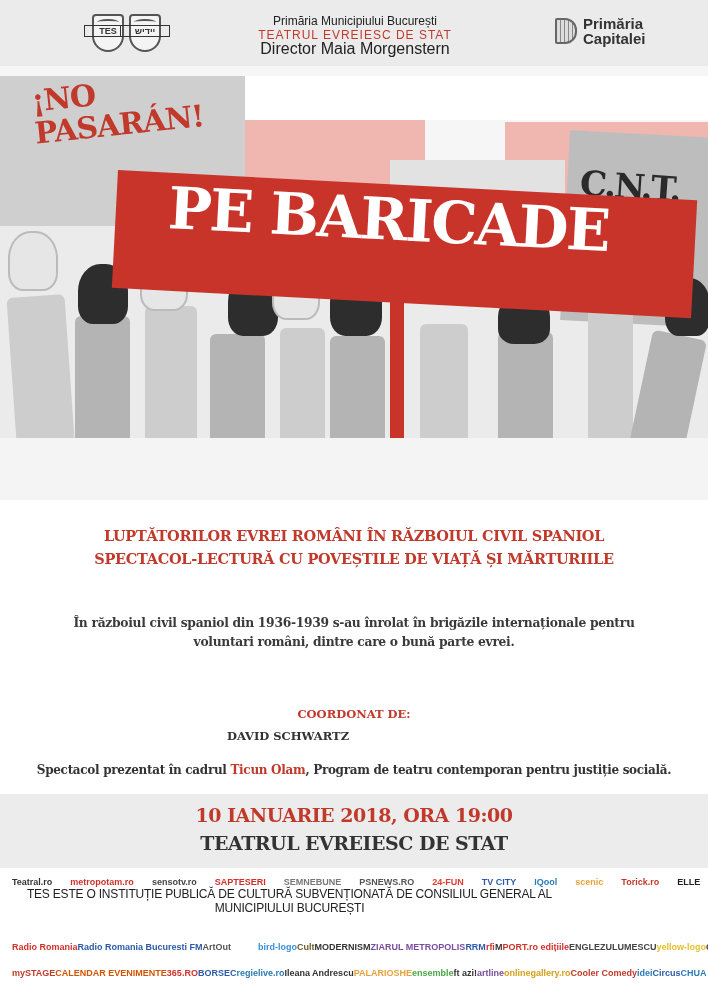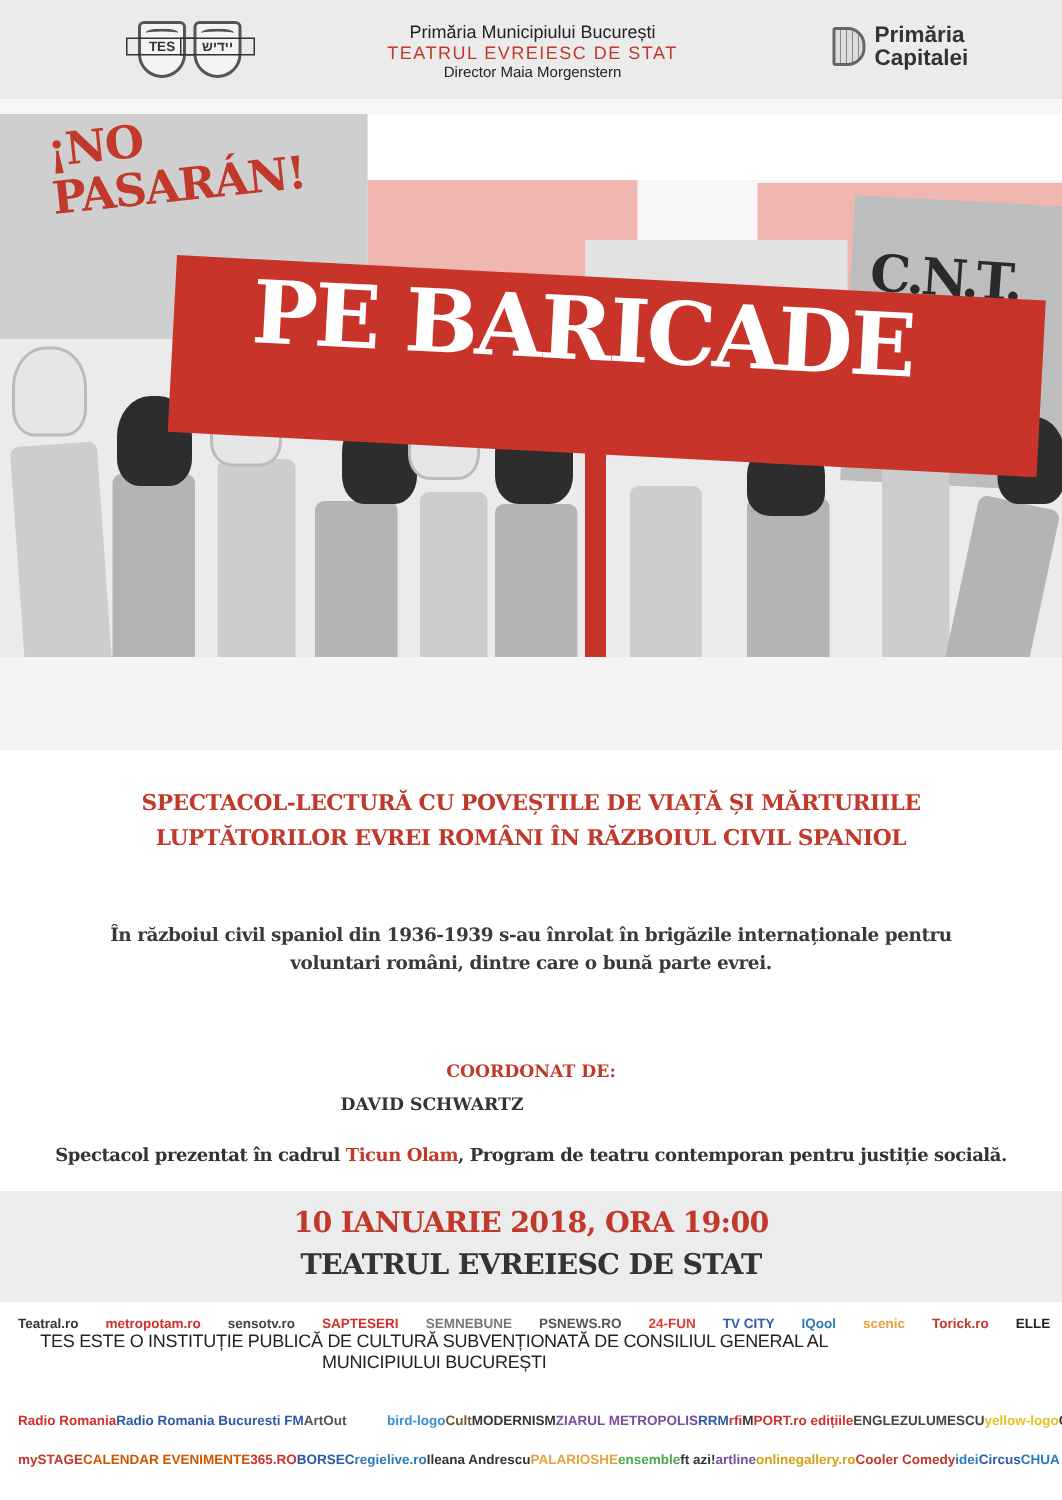--- a/index.html
+++ b/index.html
@@ -8,21 +8,21 @@
 
   
   .header { position: absolute; left: 0; top: 0; width: 708px; height: 66px; background: #ebebeb; }
   .tes-logo { position: absolute; left: 92px; top: 14px; display: flex; gap: 5px; }
   .shield { width: 32px; height: 38px; border: 2px solid #555; border-radius: 4px 4px 16px 16px; background: #f4f4f4; display: flex; align-items: flex-start; justify-content: center; padding-top: 9px; font-family: "Liberation Sans", sans-serif; font-size: 9px; font-weight: bold; color: #333; position: relative; }
   .shield::before { content: ""; position: absolute; top: 3px; left: 3px; right: 3px; height: 4px; border-top: 2px solid #555; border-radius: 50% 50% 0 0; }
   .shield span { border: 1px solid #333; padding: 0 14px; line-height: 10px; }
   .header-center { position: absolute; left: 230px; top: 14px; width: 250px; text-align: center; font-family: "Liberation Sans", sans-serif; line-height: 14px; }
   .header-center .l1 { font-size: 12px; color: #222; }
   .header-center .l2 { font-size: 12px; color: #c0392b; letter-spacing: 1px; }
-  .header-center .l3 { font-size: 10px; color: #222; }
+  .header-center .l3 { font-size: 16px; color: #222; }
   .pc-logo { position: absolute; left: 555px; top: 16px; display: flex; align-items: center; gap: 6px; }
   .pc-icon { width: 22px; height: 26px; border: 2px solid #666; border-radius: 2px 12px 12px 2px; background: repeating-linear-gradient(90deg, #ddd 0 3px, #888 3px 4px); }
   .pc-text { font-family: "Liberation Sans", sans-serif; font-weight: bold; font-size: 15px; line-height: 15px; color: #333; }
 
   
   .art { position: absolute; left: 0; top: 66px; width: 708px; height: 434px; background: #f6f6f6; overflow: hidden; }
   .sign { position: absolute; }
   .sign-grey-left { left: 0; top: 10px; width: 245px; height: 150px; background: #cfcfcf; }
   .sign-pink-mid { left: 245px; top: 54px; width: 180px; height: 110px; background: #efb7b0; }
   .sign-pink-right { left: 505px; top: 56px; width: 210px; height: 100px; background: #efb7b0; }
@@ -135,22 +135,22 @@
   <div class="fist dark" style="left:665px; top:212px; width:45px; height:58px;"></div>
 
   <div class="red-banner"></div>
   <div class="red-pole"></div>
   <div class="banner-title">PE BARICADE</div>
 
   <div class="sign bottom-floor"></div>
 </div>
 
 <div class="subtitle">
+  <div>LUPTĂTORILOR EVREI ROMÂNI ÎN RĂZBOIUL CIVIL SPANIOL</div>
   <div>SPECTACOL-LECTURĂ CU POVEȘTILE DE VIAȚĂ ȘI MĂRTURIILE</div>
-  <div>LUPTĂTORILOR EVREI ROMÂNI ÎN RĂZBOIUL CIVIL SPANIOL</div>
 </div>
 
 <div class="intro">
   <div>În războiul civil spaniol din 1936-1939 s-au înrolat în brigăzile internaționale pentru</div>
   <div>voluntari români, dintre care o bună parte evrei.</div>
 </div>
 
 <div class="coord-label">COORDONAT DE:</div>
 <div class="coord-name">DAVID SCHWARTZ</div>
 <div class="program"><span>Spectacol prezentat în cadrul </span><span class="hl">Ticun Olam</span><span>, Program de teatru contemporan pentru justiție socială.</span></div>

